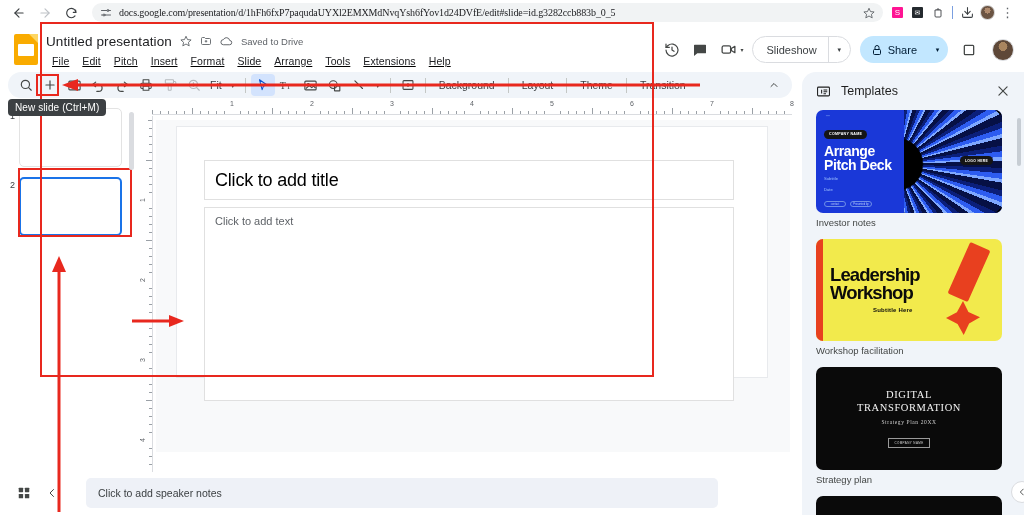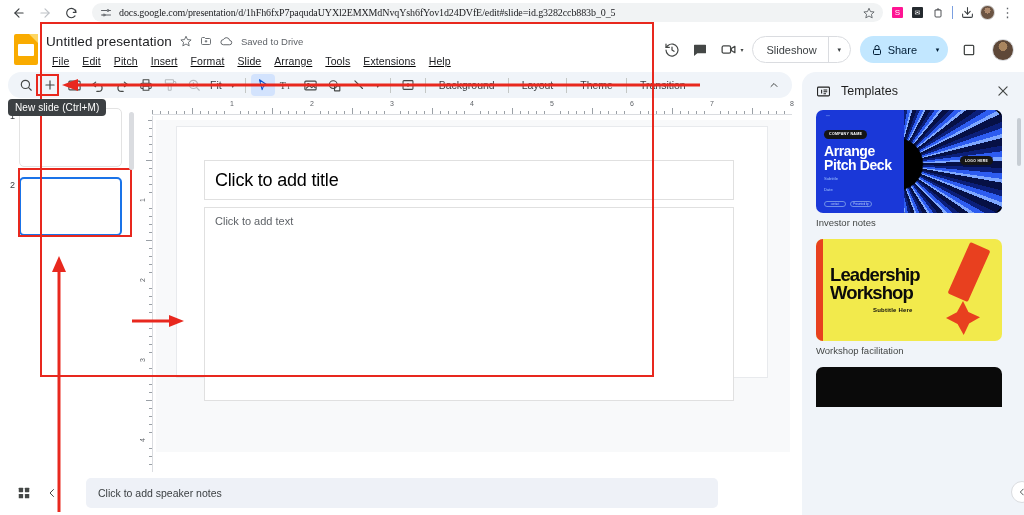--- a/index.html
+++ b/index.html
@@ -881,20 +881,29 @@
           <div class="t2-shape2"></div>
           <div class="t2-head">
             <div>Leadership</div>
             <div>Workshop</div>
           </div>
           <div class="t2-sub">Subtitle Here</div>
         </div>
         <div class="tpl-label">Workshop facilitation</div>
       </div>
 
+      <div>
+        <div class="tpl-card t3">
+          <div class="t3-head">DIGITAL</div>
+          <div class="t3-head">TRANSFORMATION</div>
+          <div class="t3-sub">Strategy Plan 20XX</div>
+          <div class="t3-badge">COMPANY NAME</div>
+        </div>
+        <div class="tpl-label">Strategy plan</div>
+      </div>
 
       <div class="tpl-card t4"></div>
     </div>
 
     <div class="sb-scroll">
       <div class="sb-scroll-thumb"></div>
     </div>
     <div class="sb-collapse">
       <svg class="icon-svg" width="10" height="10" viewBox="0 0 24 24" fill="none" stroke="#444746" stroke-width="2.2" stroke-linecap="round" stroke-linejoin="round">
           <polyline points="15 5 8 12 15 19"></polyline>

